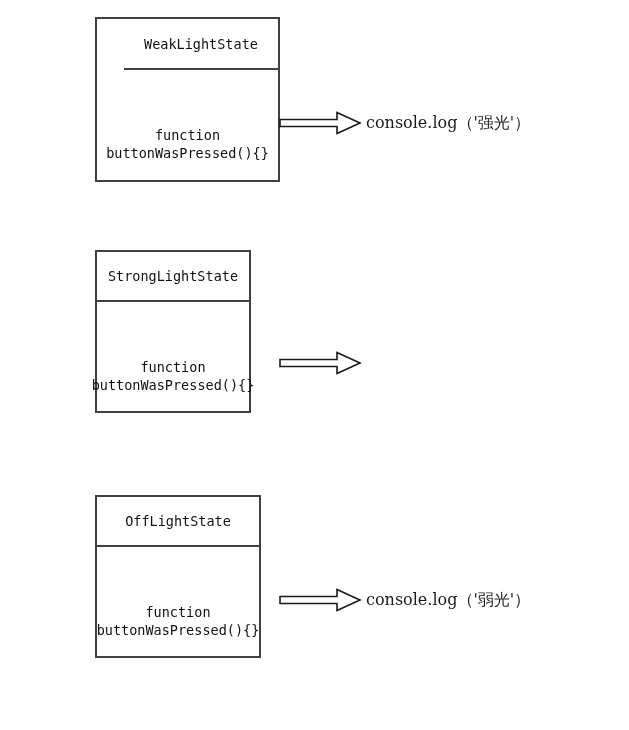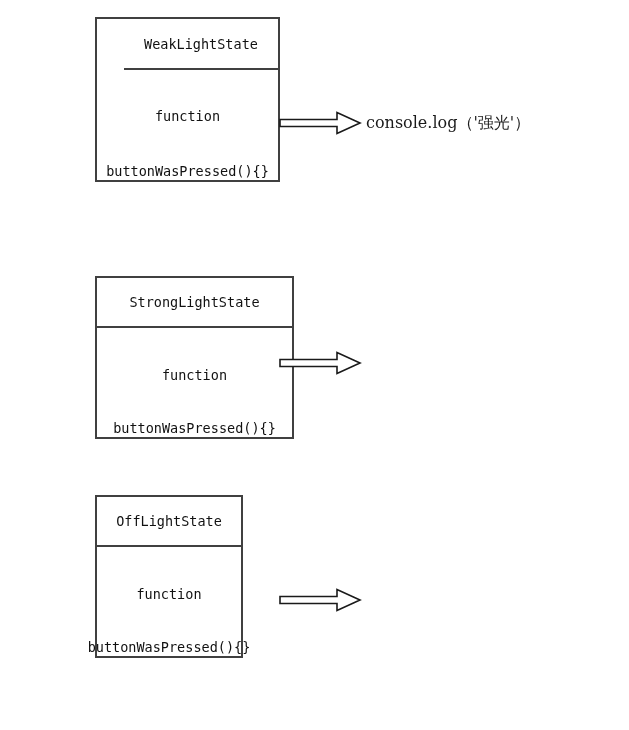--- a/index.html
+++ b/index.html
@@ -49,21 +49,21 @@
     white-space: nowrap;
   }
   .uml-members {
     position: absolute;
     left: 0;
     right: 0;
     bottom: 0;
     display: flex;
     flex-direction: column;
     align-items: center;
-    justify-content: space-between;
+    justify-content: center;
     font-family: "DejaVu Sans Mono", "Liberation Mono", monospace;
     font-size: 13.5px;
     color: #111111;
     line-height: 18px;
     white-space: nowrap;
   }
   .member-line {
     display: block;
     text-align: center;
   }
@@ -106,39 +106,42 @@
   </div>
 
   <svg class="arrow-svg" style="left:280px; top:108px; width:82px; height:30px;" viewBox="0 0 82 30">
     <polygon class="arrow-shape" points="0,11.5 57,11.5 57,4.5 80,15 57,25.5 57,18.5 0,18.5"></polygon>
   </svg>
 
   <div class="log-label" style="left:366px; top:115px;">
     <span class="log-call">console.log</span><span class="log-arg">（'强光'）</span>
   </div>
 
-  <div class="uml-box" style="left:95px; top:276px; width:199px; height:163px;text-decoration:underline;">
+  <div class="uml-box" style="left:95px; top:250px; width:156px; height:163px;text-decoration:underline;">
     <div class="uml-title" style="height:50px;">StrongLightState</div>
     <div class="uml-members" style="top:50px; bottom:0; padding-top:38px;">
       <span class="member-line">function</span>
       <span class="member-line">buttonWasPressed(){}</span>
     </div>
   </div>
 
   <svg class="arrow-svg" style="left:280px; top:348px; width:82px; height:30px;" viewBox="0 0 82 30">
     <polygon class="arrow-shape" points="0,11.5 57,11.5 57,4.5 80,15 57,25.5 57,18.5 0,18.5"></polygon>
   </svg>
 
 
-  <div class="uml-box" style="left:95px; top:495px; width:148px; height:163px;">
+  <div class="uml-box" style="left:95px; top:495px; width:166px; height:163px;">
     <div class="uml-title" style="height:50px;">OffLightState</div>
     <div class="uml-members" style="top:50px; bottom:0; padding-top:38px;">
       <span class="member-line">function</span>
       <span class="member-line">buttonWasPressed(){}</span>
     </div>
   </div>
 
   <svg class="arrow-svg" style="left:280px; top:585px; width:82px; height:30px;" viewBox="0 0 82 30">
     <polygon class="arrow-shape" points="0,11.5 57,11.5 57,4.5 80,15 57,25.5 57,18.5 0,18.5"></polygon>
   </svg>
 
+  <div class="log-label" style="left:366px; top:592px;">
+    <span class="log-call">console.log</span><span class="log-arg">（'弱光'）</span>
+  </div>
 
 </div>
 
 </body></html>

